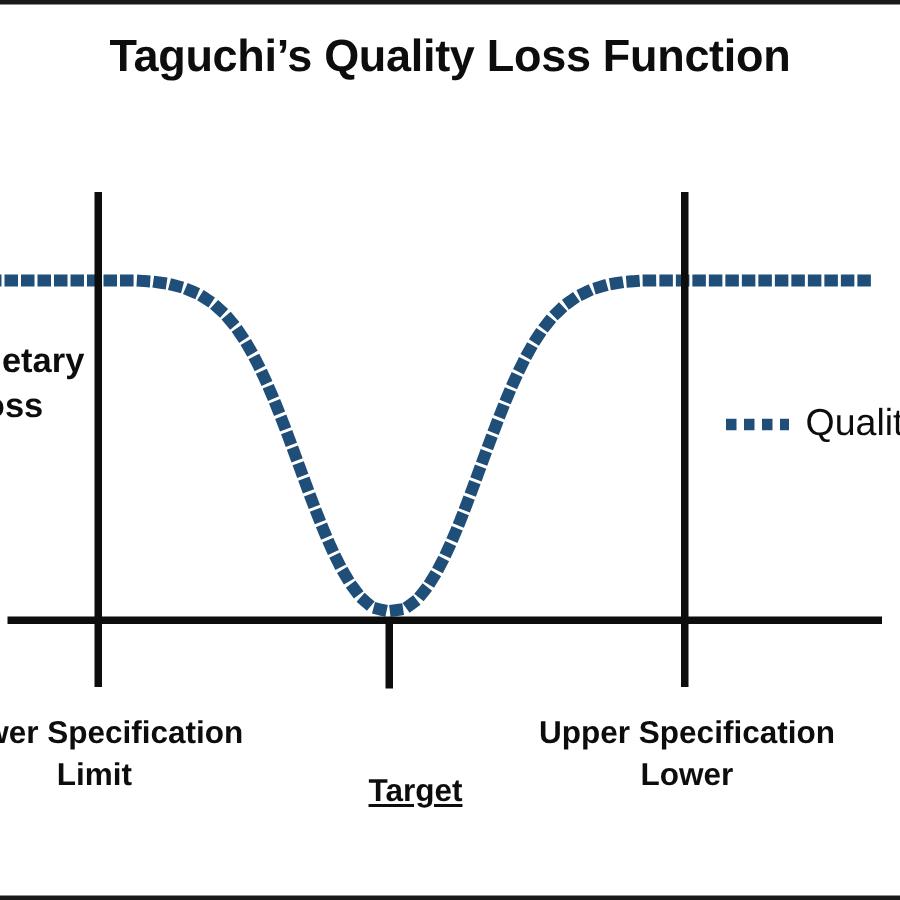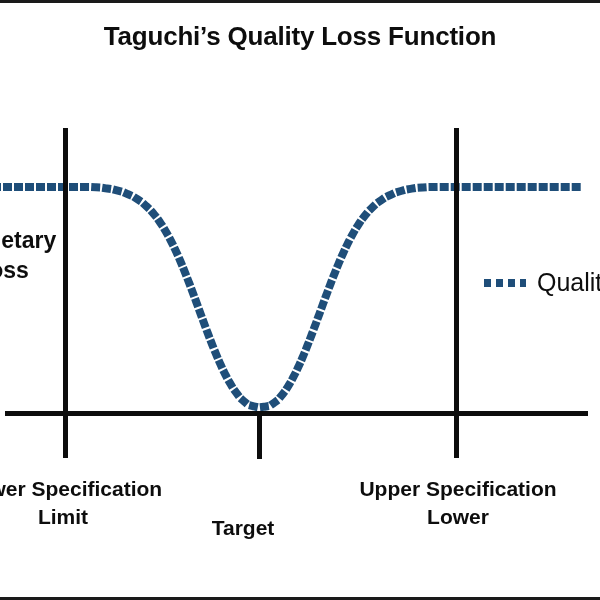--- a/index.html
+++ b/index.html
@@ -20,21 +20,21 @@
     overflow: hidden;
     border-top: 3px solid #1a1a1a;
     border-bottom: 3px solid #1a1a1a;
   }
   #chart-title {
     position: absolute;
     left: 0;
     top: 18px;
     width: 600px;
     text-align: center;
-    font-size: 26px;
+    font-size: 30px;
     font-weight: bold;
     color: #0d0d0d;
     letter-spacing: -0.2px;
     white-space: nowrap;
   }
   
   #plot-area {
     position: absolute;
     left: 0;
     top: 0;
@@ -79,21 +79,21 @@
   
   .x-caption {
     position: absolute;
     text-align: center;
     font-size: 21px;
     font-weight: bold;
     line-height: 1.33;
     color: #0d0d0d;
   }
   #caption-lsl { left: -37px; top: 472px; width: 200px; }
-  #caption-target { left: 158px; top: 511px; width: 170px; }
+  #caption-target { left: 192px; top: 511px; width: 170px; text-decoration: underline; }
   #caption-usl { left: 358px; top: 472px; width: 200px; }
   
   #legend {
     position: absolute;
     left: 482px;
     top: 267px;
     display: flex;
     align-items: center;
     gap: 9px;
     white-space: nowrap;

